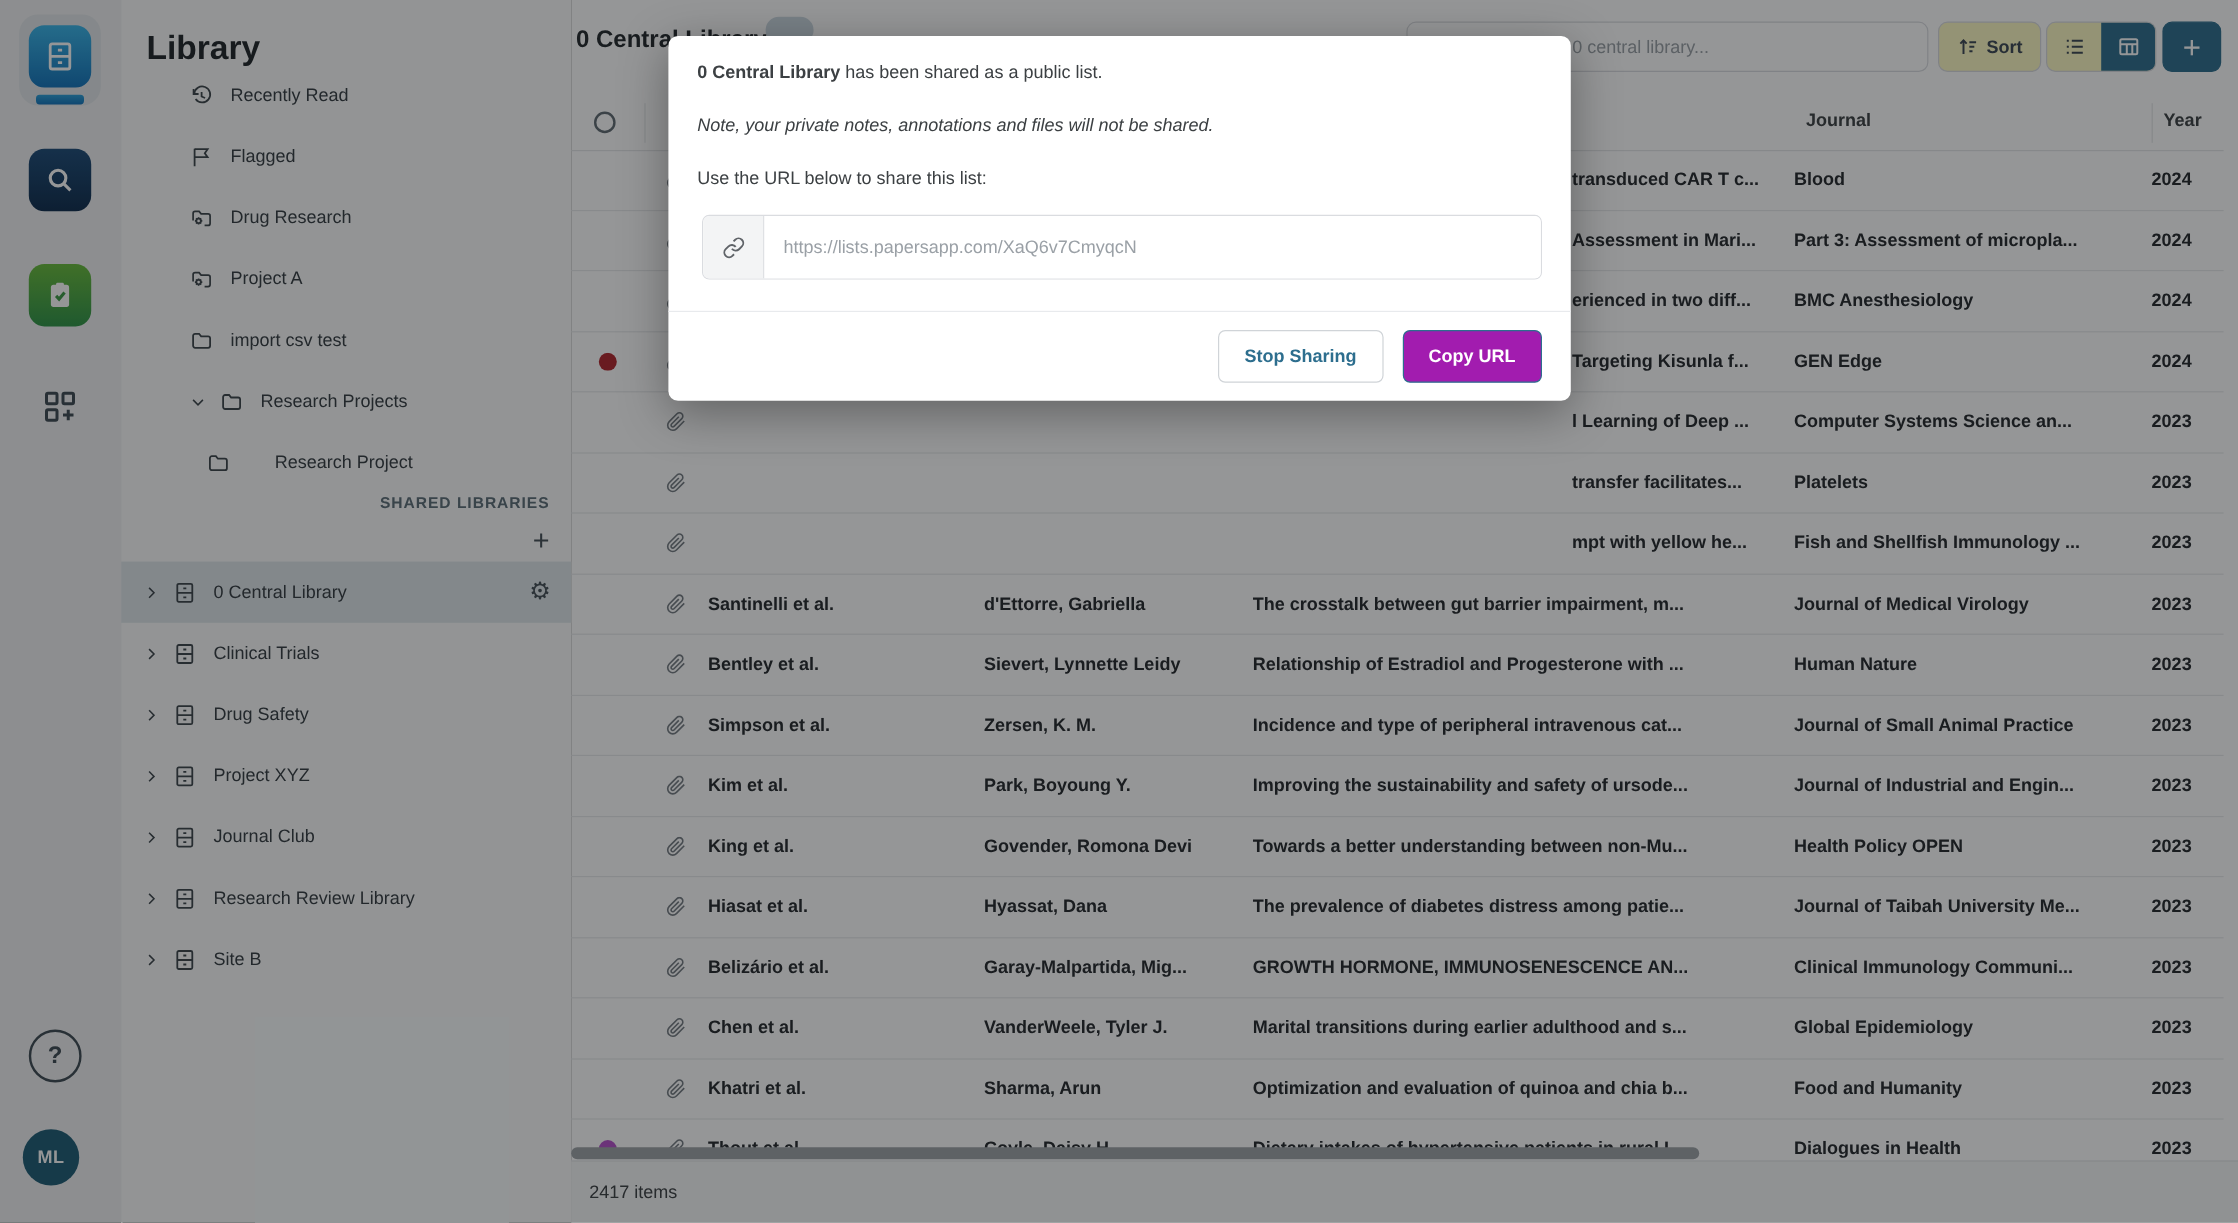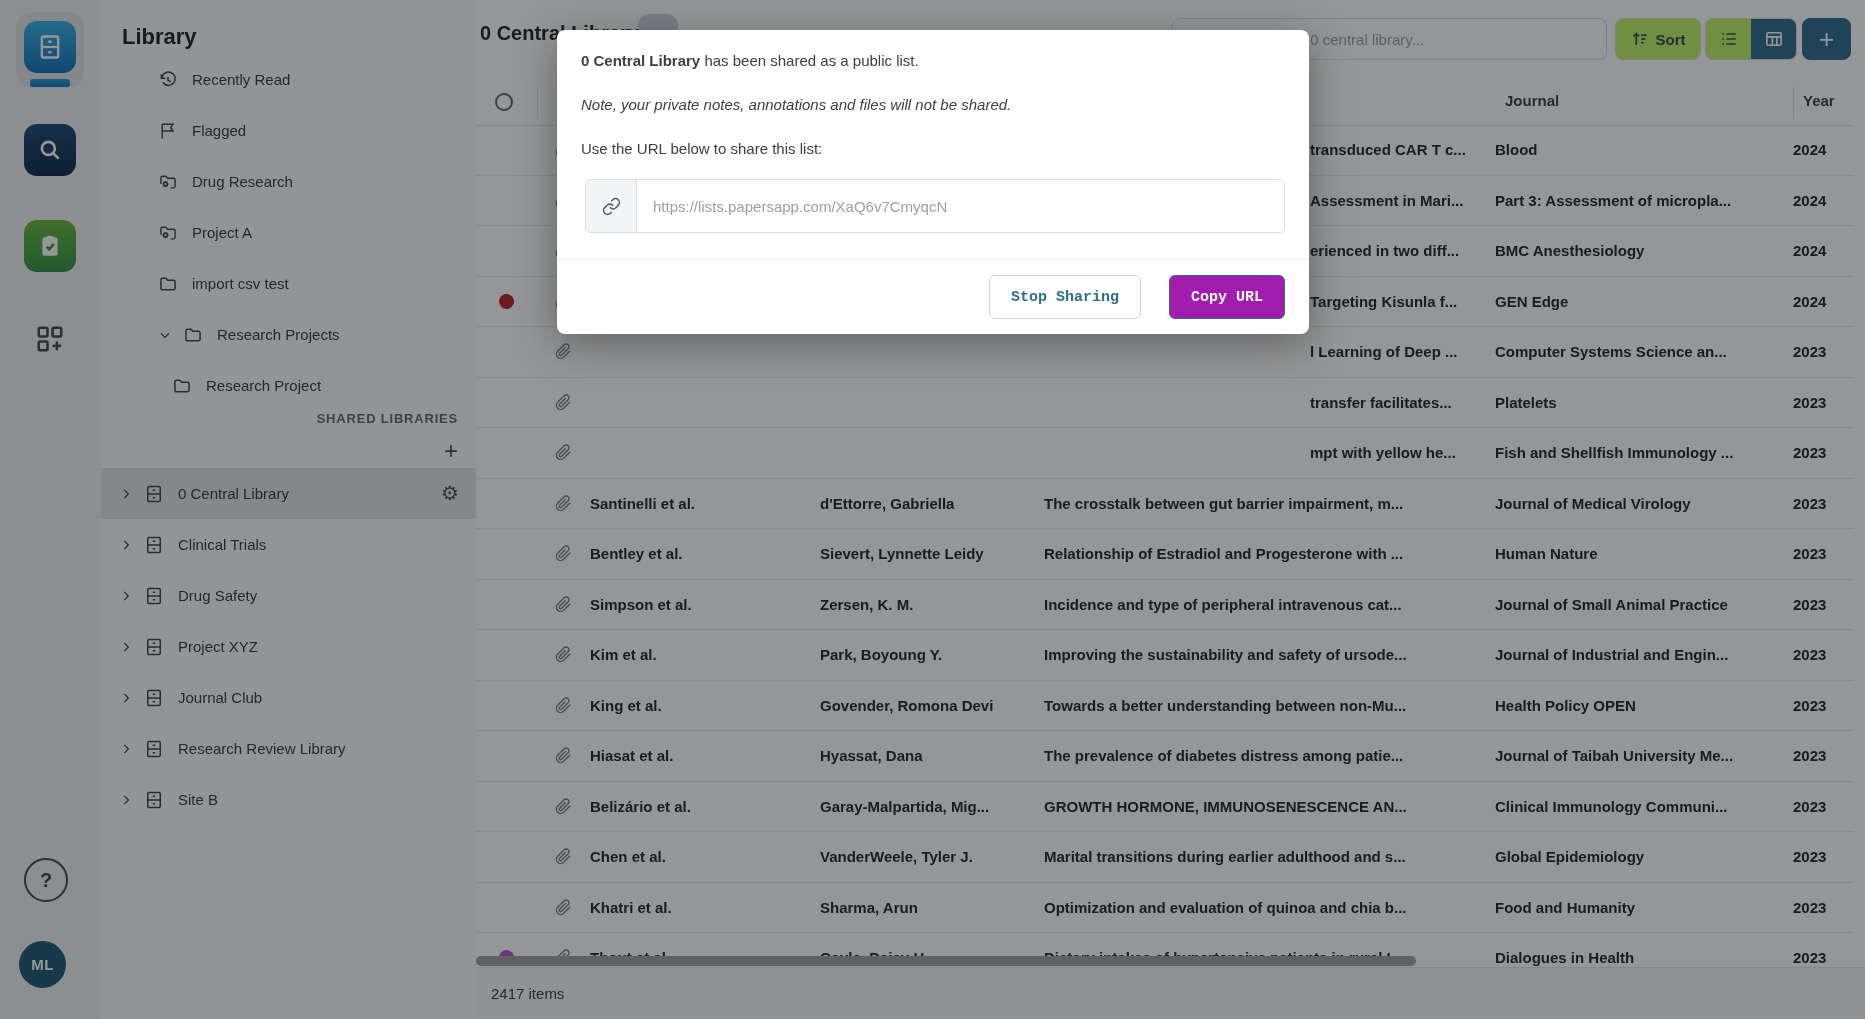--- a/index.html
+++ b/index.html
@@ -17,44 +17,44 @@
   #tile-search{left:24px;top:124px;background:linear-gradient(180deg,#1c4a77,#0d2b4c);}
   #tile-tasks{left:24px;top:220px;background:linear-gradient(180deg,#68bb3a,#2e9346);}
   #icon-apps{left:26px;top:315px;width:48px;height:48px;display:flex;align-items:center;justify-content:center;}
   #help-btn{left:24px;top:858px;width:40px;height:40px;border-radius:50%;border:2px solid #3e4a52;
             display:flex;align-items:center;justify-content:center;font-size:20px;font-weight:700;color:#3e4a52;}
   #avatar{left:19px;top:941px;width:47px;height:47px;border-radius:50%;background:#1d5b74;color:#fff;
           display:flex;align-items:center;justify-content:center;font-size:15px;font-weight:700;letter-spacing:.5px;}
 
   
   #sidebar{left:101px;top:0;width:375px;height:1019px;background:#fbfcfc;}
-  #sidebar-title{padding:24px 0 0 21px;font-size:22px;font-weight:700;color:#1f2428;height:54px;box-sizing:border-box;}
+  #sidebar-title{padding:24px 0 0 21px;font-size:28px;font-weight:700;color:#1f2428;height:54px;box-sizing:border-box;}
   .sb-item{height:51px;display:flex;align-items:center;font-size:15px;color:#343b40;cursor:pointer;position:relative;}
   .sb-item .chev{width:16px;display:flex;justify-content:center;margin-right:9px;color:#3c444a;}
   .sb-item .ic{width:22px;display:flex;justify-content:center;margin-right:13px;color:#3c444a;}
   .sb-item .lbl{white-space:nowrap;}
   .lvl1{padding-left:17px;}
   .lvl2{padding-left:56px;}
-  .lvl3{padding-left:70px;}
+  .lvl3{padding-left:70px;gap:23px;}
   .sb-item.selected{background:#dfe6ea;}
   .sb-item .gear{position:absolute;right:17px;top:14px;font-size:20px;color:#454f56;line-height:22px;}
   #shared-header{height:57px;display:flex;align-items:flex-end;padding:0 18px 8px 21px;box-sizing:border-box;flex-direction:column;}
   #shared-header .txt{font-size:13px;font-weight:700;letter-spacing:.8px;color:#5c6d77;flex:1;}
   #shared-header .plus{font-size:24px;color:#454f56;font-weight:400;line-height:18px;}
 
   
   #main{left:476px;top:0;width:1389px;height:1019px;background:#fff;}
   #page-title{left:4px;top:22px;font-size:20px;font-weight:700;color:#23282c;white-space:nowrap;}
   #title-pill{left:162px;top:14px;width:40px;height:22px;border-radius:11px;background:#ccd8e1;}
   #searchbox{left:696px;top:18px;width:435px;height:42px;border:1px solid #dadce0;border-radius:8px;background:#fff;
              display:flex;align-items:center;box-sizing:border-box;}
   #searchbox svg{margin:0 10px 0 13px;}
   #searchbox input{border:none;outline:none;flex:1;font-size:15px;color:#3c4043;font-family:inherit;background:transparent;}
   #searchbox input::placeholder{color:#9aa0a6;}
-  .hbtn{height:42px;border:1px solid #dadce0;border-radius:8px;background:#bef264;box-sizing:border-box;
+  .hbtn{height:42px;border:1px solid #dadce0;border-radius:8px;background:#fef9c3;box-sizing:border-box;
         display:flex;align-items:center;justify-content:center;}
   #sort-btn{left:1139px;top:18px;width:86px;gap:7px;font-size:15px;font-weight:700;color:#3b4752;}
   #view-toggle{left:1229px;top:18px;width:92px;overflow:hidden;padding:0;}
   .seg{width:46px;height:42px;display:flex;align-items:center;justify-content:center;}
   .seg.active{background:#2d6e8e;}
   #add-btn{left:1326px;top:18px;width:49px;background:#2d6e8e;border-color:#2d6e8e;color:#fff;font-size:26px;font-weight:400;}
 
   
   #thead{left:0;top:80px;width:1377px;height:45px;border-bottom:1px solid #e4e6e8;font-size:15px;font-weight:700;color:#3c4043;}
   .sel-circle{left:19px;top:13px;width:18px;height:18px;border-radius:50%;border:2px solid #5f6a71;box-sizing:border-box;}
@@ -80,21 +80,21 @@
   #modal-head{height:61px;display:flex;align-items:center;padding:0 24px;border-bottom:1px solid #e8eaed;box-sizing:border-box;}
   #modal-title{font-size:17.5px;font-weight:700;color:#202124;flex:1;}
   #modal-close{font-size:23px;color:#8a9094;line-height:20px;cursor:pointer;}
   #modal-body{padding:22px 24px 0 24px;font-size:15px;color:#3c4043;}
   .mline{margin:0 0 27px 0;}
   .note{font-style:italic;}
   #url-field{height:52px;border:1px solid #dadce0;border-radius:6px;display:flex;align-items:stretch;overflow:hidden;
              margin:22px 0 26px 4px;}
   #url-icon{width:50px;background:#f3f4f5;border-right:1px solid #dadce0;display:flex;align-items:center;justify-content:center;color:#5f6368;}
   #url-field input{border:none;outline:none;flex:1;padding:0 16px;font-size:15px;color:#9aa0a6;font-family:inherit;}
-  #modal-foot{border-top:1px solid #e8eaed;padding:15px 24px;display:flex;justify-content:flex-end;gap:28px;font-family:Liberation Mono, monospace;}
+  #modal-foot{border-top:1px solid #e8eaed;padding:15px 24px;display:flex;justify-content:flex-end;gap:16px;}
   .mbtn{height:44px;border-radius:6px;font-size:15px;font-weight:700;display:flex;align-items:center;
         justify-content:center;padding:0 21px;box-sizing:border-box;cursor:pointer;}
   #stop-btn{background:#fff;border:1px solid #d0d4d8;color:#2d6e8e;}
   #copy-btn{background:#a21caf;border:1px solid #2d6e8e;color:#fff;}
 </style>
 </head>
 <body>
 
 <div id="rail" class="abs">
   <div class="abs rail-pill"></div>

